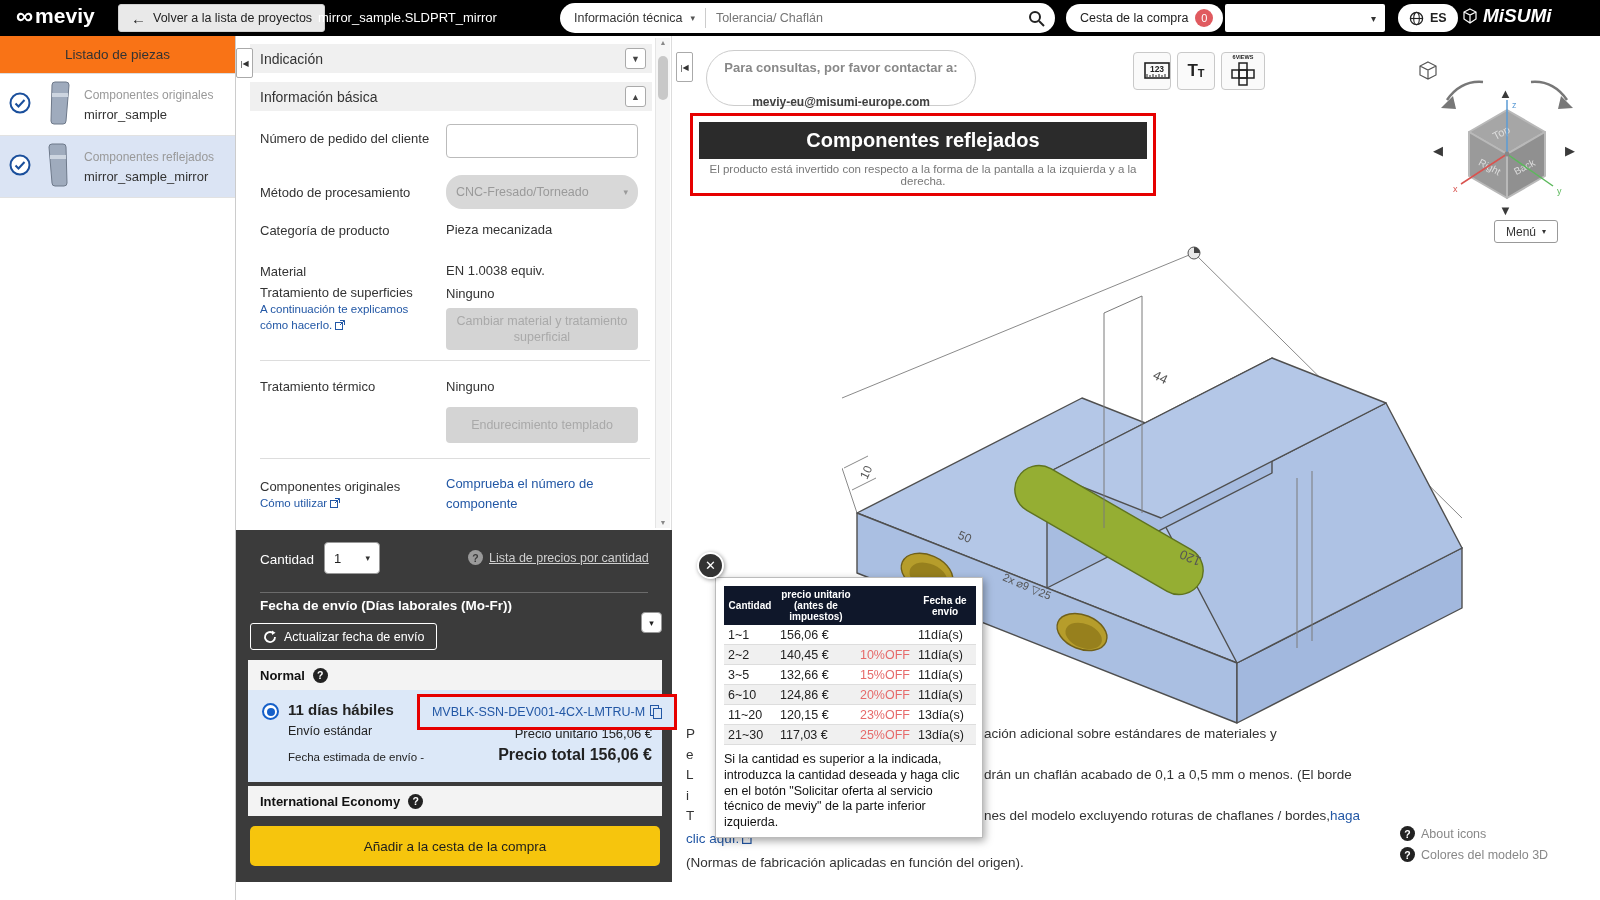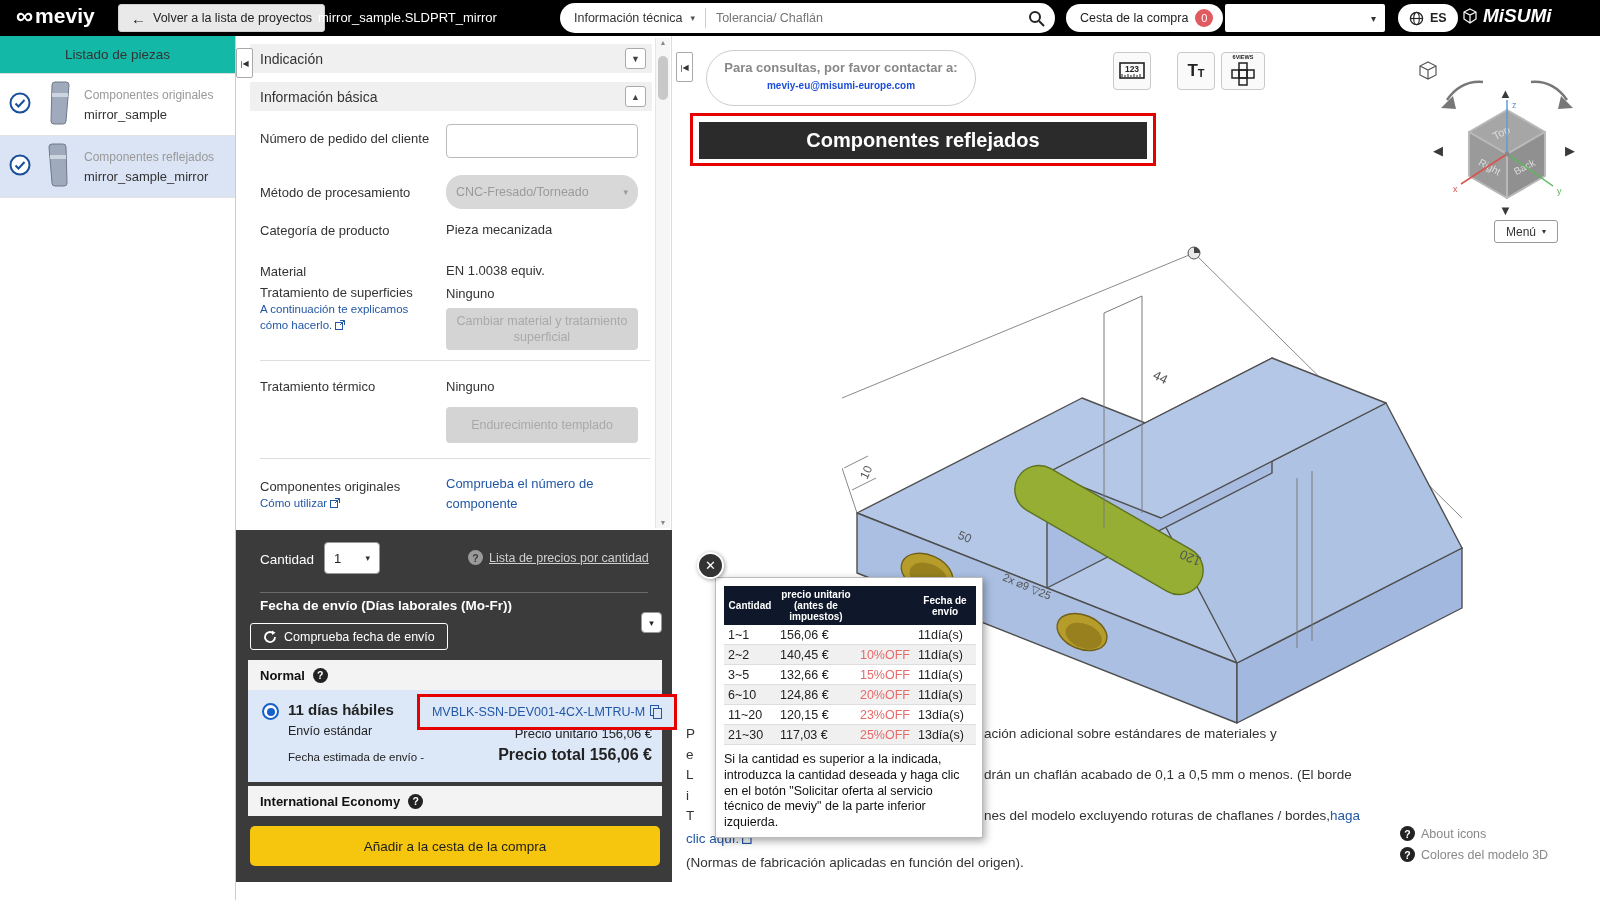--- a/index.html
+++ b/index.html
@@ -12,21 +12,21 @@
   #doc-title { position:absolute; left:318px; top:10px; font-size:13px; color:#fff; }
   #search-pill { position:absolute; left:560px; top:3px; width:495px; height:30px; padding:0 10px 0 14px; }
   #cart-pill { position:absolute; left:1066px; top:4px; height:28px; padding:0 10px 0 14px; font-size:12.5px; color:#222; gap:7px; }
   #lang-pill { position:absolute; left:1398px; top:4px; height:28px; padding:0 11px; font-size:12.5px; font-weight:bold; color:#222; gap:6px; }
   .badge { background:#e05a5f; color:#fff; border-radius:50%; width:18px; height:18px; font-size:11px; display:flex; align-items:center; justify-content:center; }
   #proj-select { position:absolute; left:1225px; top:4px; width:160px; height:28px; background:#fff; border-radius:2px; display:flex; align-items:center; justify-content:flex-end; padding-right:9px; color:#333; font-size:11px; }
   #logo { position:absolute; left:16px; top:4px; font-size:21px; font-weight:bold; display:flex; align-items:center; gap:2px; }
   #brand { position:absolute; left:1462px; top:5px; font-size:19px; font-weight:bold; font-style:italic; display:flex; align-items:center; gap:5px; }
   
   #sidebar { position:absolute; left:0; top:36px; width:236px; height:864px; background:#fff; border-right:1px solid #ccc; }
-  #sidebar-header { height:38px; background:#14b8a6; border-bottom:1px solid #ddd; display:flex; align-items:center; justify-content:center; font-size:13.5px; color:#333; }
+  #sidebar-header { height:38px; background:#f97316; border-bottom:1px solid #ddd; display:flex; align-items:center; justify-content:center; font-size:13.5px; color:#333; }
   .part-item { height:62px; display:flex; align-items:center; padding:0 8px; border-bottom:1px solid #e2e2e2; cursor:pointer; }
   .part-item.sel { background:#dbe4f4; }
   .part-texts { margin-left:12px; }
   .part-type { font-size:12px; color:#999; margin-bottom:5px; }
   .part-name { font-size:13px; color:#333; }
   
   #panel { position:absolute; left:236px; top:36px; width:436px; height:494px; background:#fff; border-right:1px solid #ddd; }
   .sec-bar { position:absolute; left:14px; width:402px; height:29px; background:#f0f0f0; display:flex; align-items:center; padding:0 10px; font-size:14px; color:#333; }
   .expander { position:absolute; right:6px; top:4px; width:21px; height:21px; background:#fff; border:1px solid #aaa; border-radius:3px; font-size:9px; color:#444; display:flex; align-items:center; justify-content:center; cursor:pointer; }
   .collapse-tab { position:absolute; width:17px; height:30px; background:#fff; border:1px solid #aaa; border-radius:2px; font-size:8px; color:#333; display:flex; align-items:center; justify-content:center; cursor:pointer; z-index:5; }
@@ -240,21 +240,21 @@
   </div>
   <div class="abs" style="left:24px; top:62px; width:388px; border-top:1px solid #6b6b6b;"></div>
   <div class="abs" style="left:24px; top:68px; font-size:13.5px; font-weight:bold;">Fecha de envío (Días laborales (Mo-Fr))</div>
   <button class="outline-btn" style="left:14px; top:93px;">
     <span style="display:flex;">
       <svg width="14" height="14" viewBox="0 0 14 14">
           <path d="M12 7 A5 5 0 1 1 9.5 2.7" fill="none" stroke="#fff" stroke-width="1.8"></path>
           <path d="M9 0.5 L12.5 2.8 L9 5 Z" fill="#fff"></path>
         </svg>
     </span>
-    <span>Comprueba fecha de envío</span>
+    <span>Actualizar fecha de envío</span>
   </button>
   <div class="w-select" style="left:405px; top:82px; width:21px; height:21px; justify-content:center; cursor:pointer;">
     <span style="font-size:9px;">▾</span>
   </div>
 
   <div class="card-head" style="top:130px;">
     <span>Normal</span>
     <span class="qmark">?</span>
   </div>
   <div class="abs" style="left:12px; top:160px; width:414px; height:92px; background:#dce8f8; color:#222;">
@@ -283,28 +283,29 @@
   </div>
 
   <button id="add-cart">Añadir a la cesta de la compra</button>
 </div>
 
 <div id="viewer">
   <div class="collapse-tab" style="left:4px; top:16px;">|◀</div>
 
   <div id="contact-bubble">
     <div style="font-size:13px; font-weight:bold; color:#888;">Para consultas, por favor contactar a:</div>
-    <div style="font-size:10px; font-weight:bold; color:#1d4ed8; margin-top:5px;">meviy-eu@misumi-europe.com</div>
+    <div style="font-size:12px; font-weight:bold; color:#404040; margin-top:20px;">meviy-eu@misumi-europe.com</div>
   </div>
 
   <div id="banner-wrap">
     <div id="banner-bar">Componentes reflejados</div>
-  </div>
-
-  <div class="tool-btn" style="left:441px;">
+    <div id="banner-cap">El producto está invertido con respecto a la forma de la pantalla a la izquierda y a la derecha.</div>
+  </div>
+
+  <div class="tool-btn" style="left:461px;justify-content:flex-end;">
     <svg width="26" height="22" viewBox="0 0 26 22">
         <rect x="1" y="3" width="24" height="15" fill="none" stroke="#222" stroke-width="1.6"></rect>
         <text x="13" y="12" text-anchor="middle" font-size="8.5" font-weight="bold" fill="#222" font-family="Liberation Sans, sans-serif">123</text>
         <path d="M3 17 V14 M6 17 V15 M9 17 V14 M12 17 V15 M15 17 V14 M18 17 V15 M21 17 V14" stroke="#222" stroke-width="1"></path>
       </svg>
   </div>
   <div class="tool-btn" style="left:505px;">
     <span style="font-weight:bold; color:#222; font-size:17px;">T</span>
       <span style="font-weight:bold; color:#222; font-size:11px; margin-top:4px;">T</span>
   </div>

